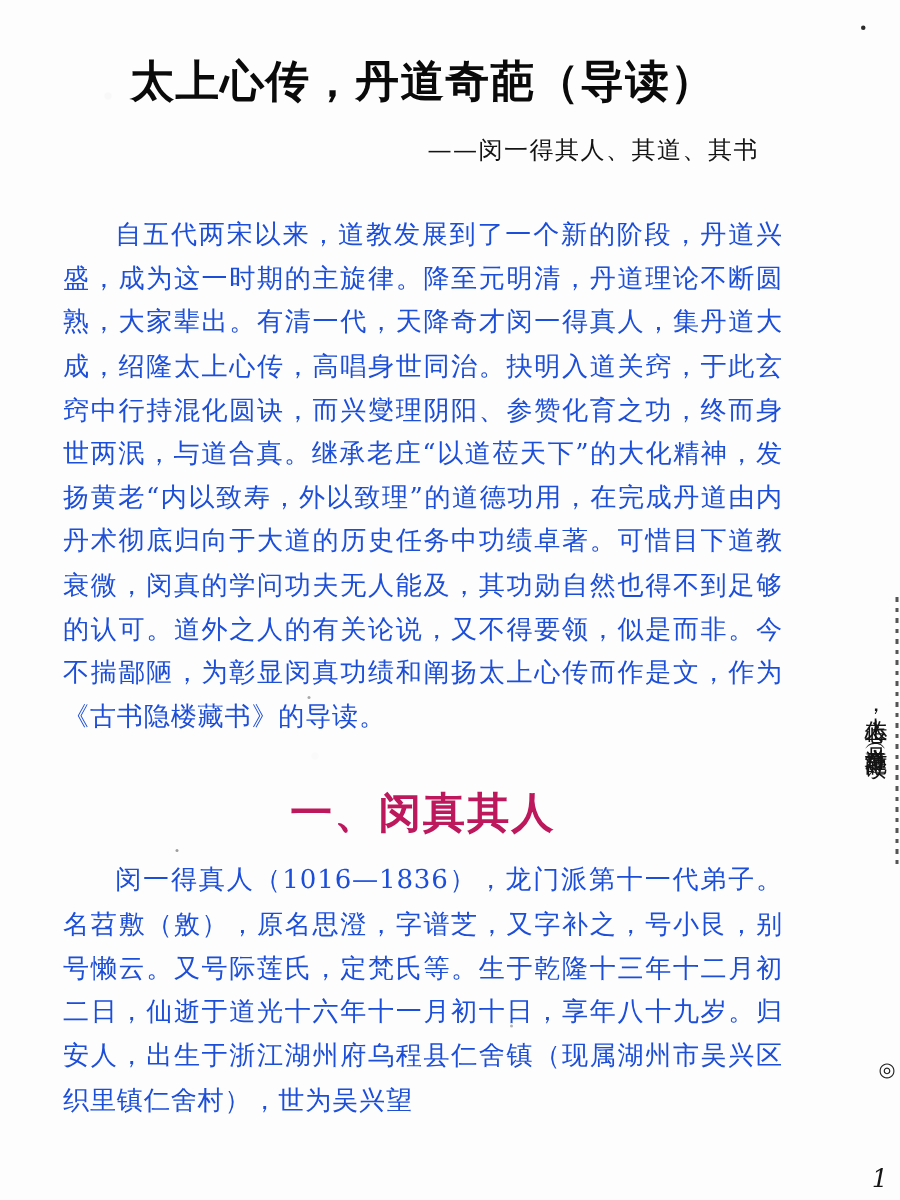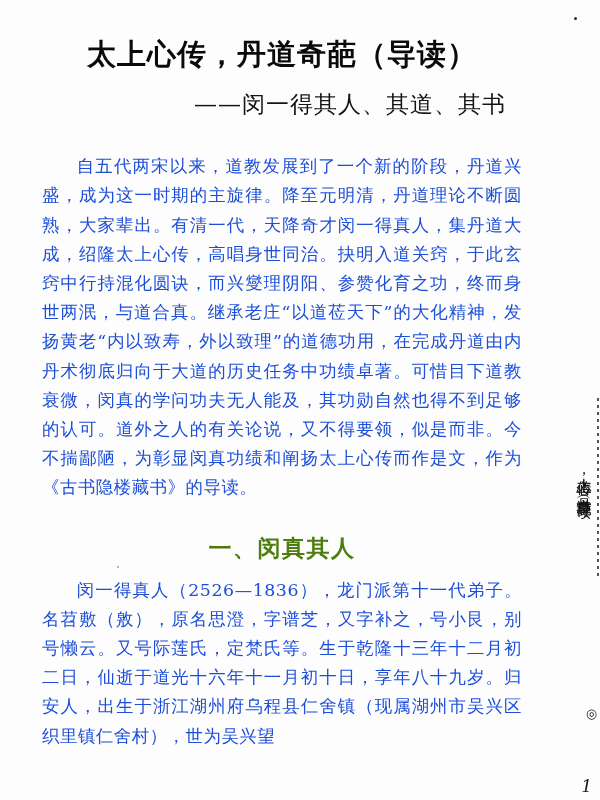--- a/index.html
+++ b/index.html
@@ -57,21 +57,21 @@
     text-align: center;
     color: #0a0a0a;
   }
 
   .doc-subtitle {
     margin: 0;
     padding-top: 18px;
     padding-right: 16px;
     font-family: "DejaVu Serif", "Liberation Serif", serif;
     font-weight: 400;
-    font-size: 23px;
+    font-size: 16px;
     line-height: 1.3;
     letter-spacing: 1px;
     text-align: right;
     color: #141414;
   }
 
   .body-block {
     margin: 0;
     font-family: "DejaVu Serif", "Liberation Serif", serif;
     font-size: 17.4px;
@@ -85,24 +85,24 @@
   }
 
   #para-intro { padding-top: 32px; }
 
   .section-heading {
     margin: 0;
     padding-top: 30px;
     padding-bottom: 12px;
     font-family: "DejaVu Serif", "Liberation Serif", serif;
     font-weight: 700;
-    font-size: 23px;
+    font-size: 28px;
     letter-spacing: 1.5px;
     text-align: center;
-    color: #4d7c0f;
+    color: #be185d;
   }
 
   
   .running-head {
     position: absolute;
     right: 8px;
     top: 466px;
     width: 26px;
     font-family: "DejaVu Serif", "Liberation Serif", serif;
     font-size: 15px;
@@ -168,21 +168,21 @@
   <div class="text-column">
 
     <h1 class="doc-title">太上心传，丹道奇葩（导读）</h1>
 
     <p class="doc-subtitle">——闵一得其人、其道、其书</p>
 
     <p class="body-block" id="para-intro">自五代两宋以来，道教发展到了一个新的阶段，丹道兴盛，成为这一时期的主旋律。降至元明清，丹道理论不断圆熟，大家辈出。有清一代，天降奇才闵一得真人，集丹道大成，绍隆太上心传，高唱身世同治。抉明入道关窍，于此玄窍中行持混化圆诀，而兴燮理阴阳、参赞化育之功，终而身世两泯，与道合真。继承老庄“以道莅天下”的大化精神，发扬黄老“内以致寿，外以致理”的道德功用，在完成丹道由内丹术彻底归向于大道的历史任务中功绩卓著。可惜目下道教衰微，闵真的学问功夫无人能及，其功勋自然也得不到足够的认可。道外之人的有关论说，又不得要领，似是而非。今不揣鄙陋，为彰显闵真功绩和阐扬太上心传而作是文，作为《古书隐楼藏书》的导读。</p>
 
     <h2 class="section-heading">一、闵真其人</h2>
 
-    <p class="body-block">闵一得真人（2526—1836），龙门派第十一代弟子。名苕敷（敫），原名思澄，字谱芝，又字补之，号小艮，别号懒云。又号际莲氏，定梵氏等。生于乾隆十三年十二月初二日，仙逝于道光十六年十一月初十日，享年八十九岁。归安人，出生于浙江湖州府乌程县仁舍镇（现属湖州市吴兴区织里镇仁舍村），世为吴兴望</p>
+    <p class="body-block">闵一得真人（1016—1836），龙门派第十一代弟子。名苕敷（敫），原名思澄，字谱芝，又字补之，号小艮，别号懒云。又号际莲氏，定梵氏等。生于乾隆十三年十二月初二日，仙逝于道光十六年十一月初十日，享年八十九岁。归安人，出生于浙江湖州府乌程县仁舍镇（现属湖州市吴兴区织里镇仁舍村），世为吴兴望</p>
 
   </div>
 
   <div class="page-edge"></div>
 
   <div class="running-head">太上心传，丹道奇葩（导读）</div>
 
   <div class="edge-mark">◎</div>
 
   <div class="page-number">1</div>

